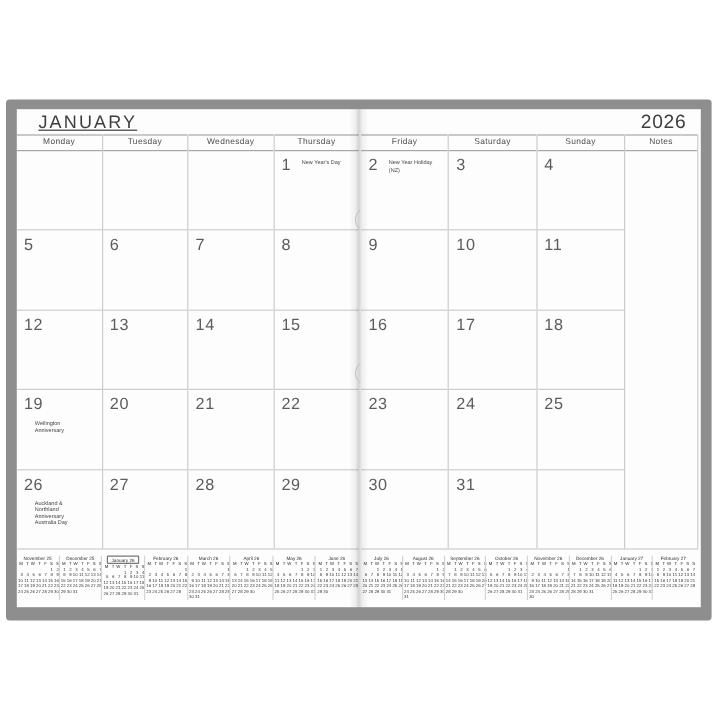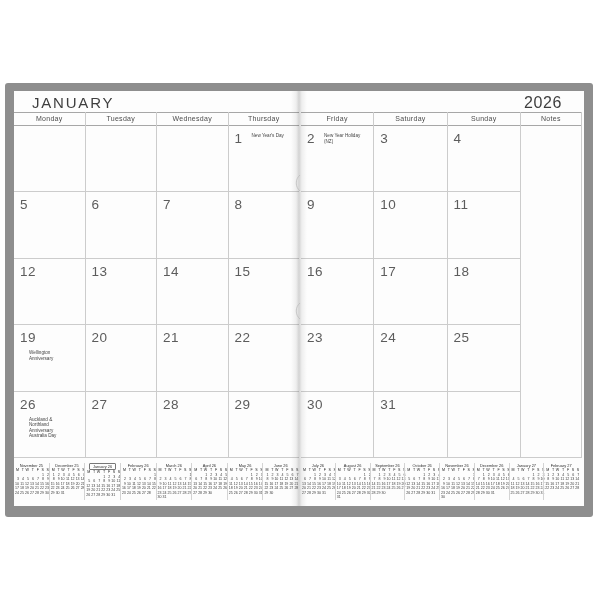--- a/index.html
+++ b/index.html
@@ -10,22 +10,22 @@
   }
   .book { position:absolute; left:5px; top:83px; width:588px; height:434px;
           background:#8e8e8e; border-radius:3px; }
   .pages { position:absolute; left:9px; top:8px; width:570px; height:415px; background:#fdfdfd; }
   .page { position:absolute; top:0; height:100%; width:285px; }
   .page-left { left:0; }
   .page-right { left:285px; }
 
   .title { position:absolute; top:3px; margin:0; font-size:15px; font-weight:400;
            color:#3e3e3e; letter-spacing:1.8px; }
-  .page-left .title { left:18px; }
-  .page-right .title { right:22px; letter-spacing:0.6px; font-size:16px; }
+  .page-left .title { left:18px;text-decoration:underline; }
+  .page-right .title { right:12px; letter-spacing:0.6px; font-size:16px; }
 
   .gridwrap { position:absolute; top:21px; }
   .lp-grid { left:0; width:284px; }
   .rp-grid { left:2px; width:277px; }
   .grid { display:flex; width:100%; }
   .col { display:flex; flex-direction:column; min-width:0; }
   .lp-grid .col { flex:1 1 0; }
   .rp-grid .daycol { flex:0 0 72.3px; }
   .rp-grid .notescol { flex:0 0 60px; }
   .col-bl { border-left:1px solid #cccccc; }

